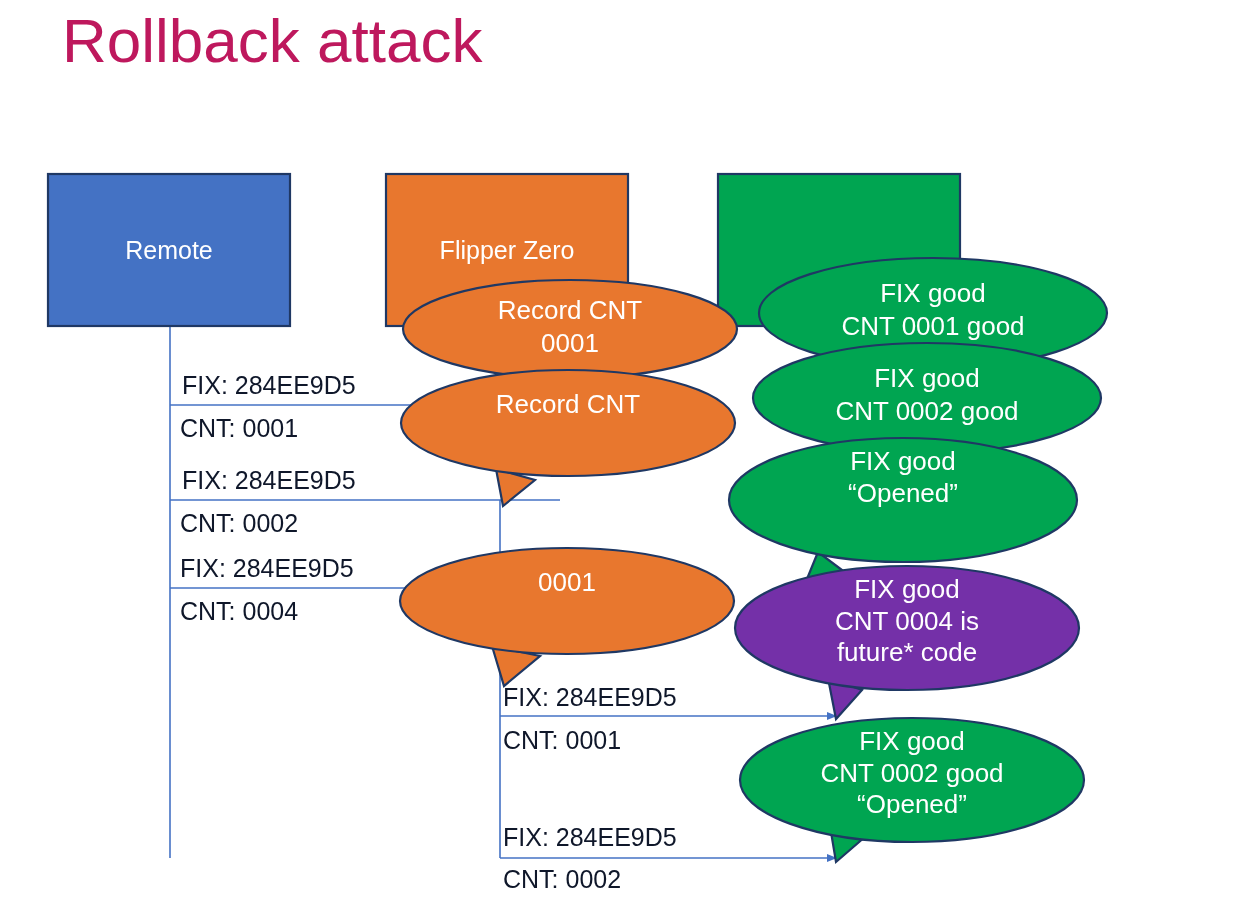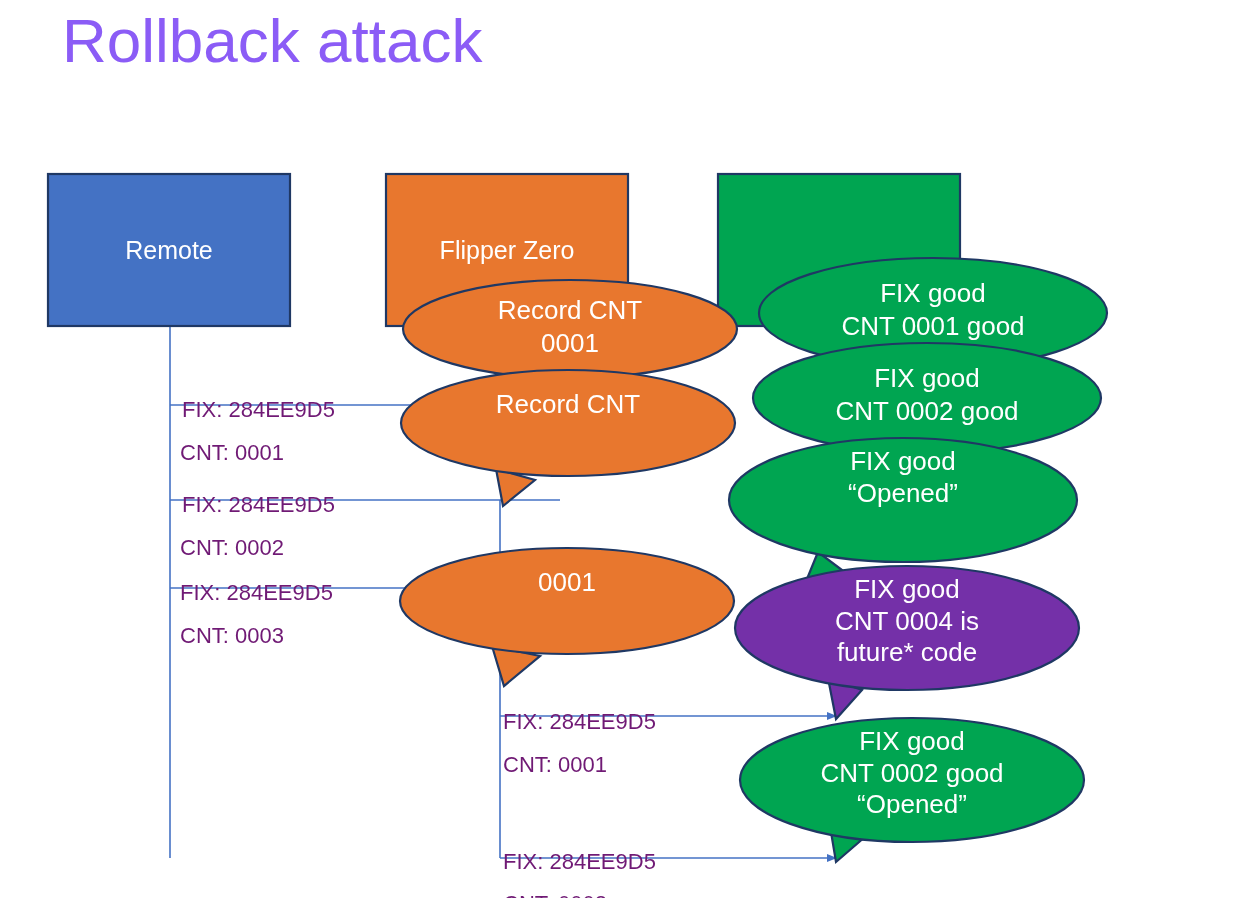--- a/index.html
+++ b/index.html
@@ -19,21 +19,21 @@
     overflow: hidden;
   }
   
   #slide-title {
     position: absolute;
     left: 62px;
     top: 8px;
     font-size: 62px;
     line-height: 1.05;
     font-weight: 300;
-    color: #8b5cf6;
+    color: #be185d;
     letter-spacing: 0px;
     white-space: nowrap;
   }
   
   #diagram {
     position: absolute;
     left: 0;
     top: 0;
     width: 1233px;
     height: 898px;
@@ -43,25 +43,24 @@
     position: absolute;
     color: #ffffff;
     font-size: 25px;
     line-height: 1.15;
     text-align: center;
     white-space: nowrap;
     pointer-events: none;
   }
   .msg-label {
     position: absolute;
-    color: #701a75;
-    font-size: 22px;
+    color: #0f172a;
+    font-size: 25px;
     line-height: 1.2;
     white-space: nowrap;
-    margin-top: 27px;
   }
   .bubble-text {
     position: absolute;
     color: #ffffff;
     font-size: 26px;
     line-height: 1.28;
     text-align: center;
     pointer-events: none;
   }
   .bubble-text.tight {
@@ -182,21 +181,21 @@
     <div>“Opened”</div>
   </div>
 
   <div class="msg-label" style="left:182px; top:370px;">FIX: 284EE9D5</div>
   <div class="msg-label" style="left:180px; top:413px;">CNT: 0001</div>
 
   <div class="msg-label" style="left:182px; top:465px;">FIX: 284EE9D5</div>
   <div class="msg-label" style="left:180px; top:508px;">CNT: 0002</div>
 
   <div class="msg-label" style="left:180px; top:553px;">FIX: 284EE9D5</div>
-  <div class="msg-label" style="left:180px; top:596px;">CNT: 0003</div>
+  <div class="msg-label" style="left:180px; top:596px;">CNT: 0004</div>
 
   <div class="msg-label" style="left:503px; top:682px;">FIX: 284EE9D5</div>
   <div class="msg-label" style="left:503px; top:725px;">CNT: 0001</div>
 
   <div class="msg-label" style="left:503px; top:822px;">FIX: 284EE9D5</div>
   <div class="msg-label" style="left:503px; top:864px;">CNT: 0002</div>
 
 </div>
 
 </body></html>

